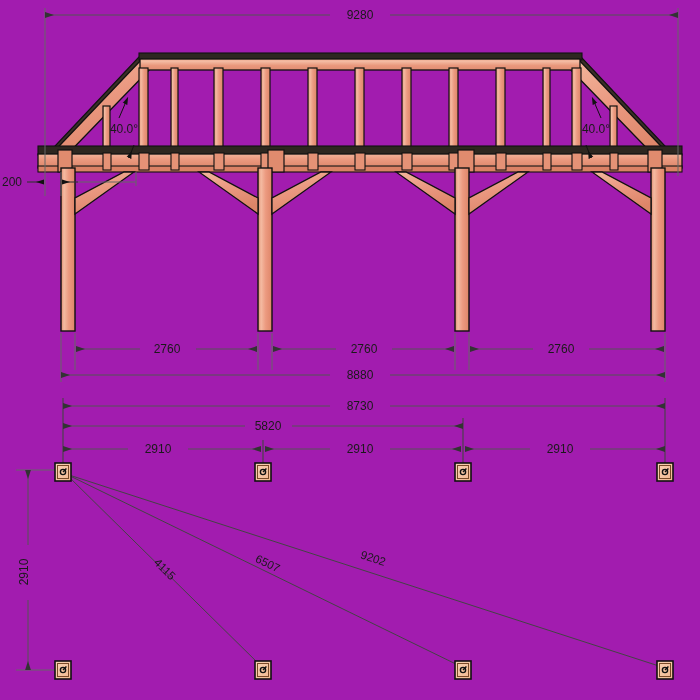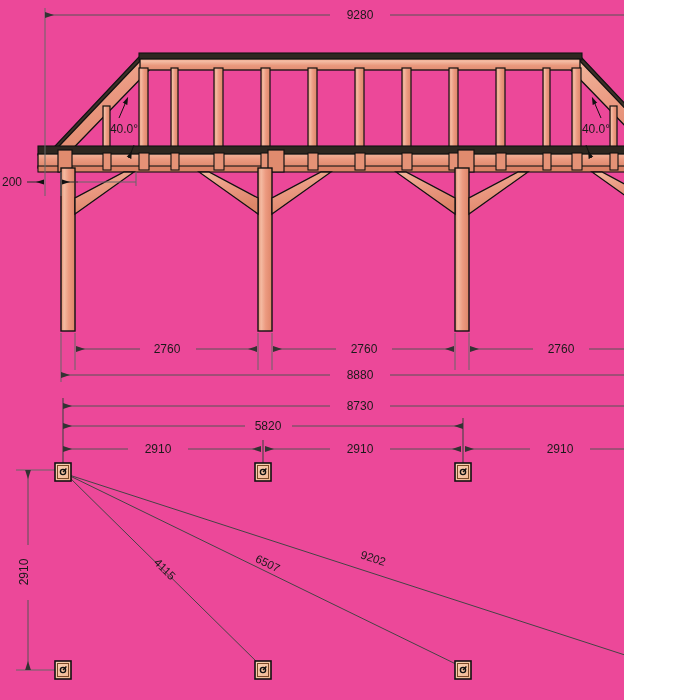--- a/index.html
+++ b/index.html
@@ -6,23 +6,23 @@
   html, body {
     margin: 0;
     padding: 0;
     background: #ffffff;
   }
   body {
     font-family: "Liberation Sans", sans-serif;
   }
   #sheet {
     position: relative;
-    width: 624px;
+    width: 700px;
     height: 700px;
-    background: #ec4899;
+    background: #a21caf;
     overflow: hidden;
   }
   #sheet svg {
     display: block;
   }
   .dimtext {
     font-family: "Liberation Sans", sans-serif;
     font-size: 12px;
     fill: #1a1a1a;
   }

